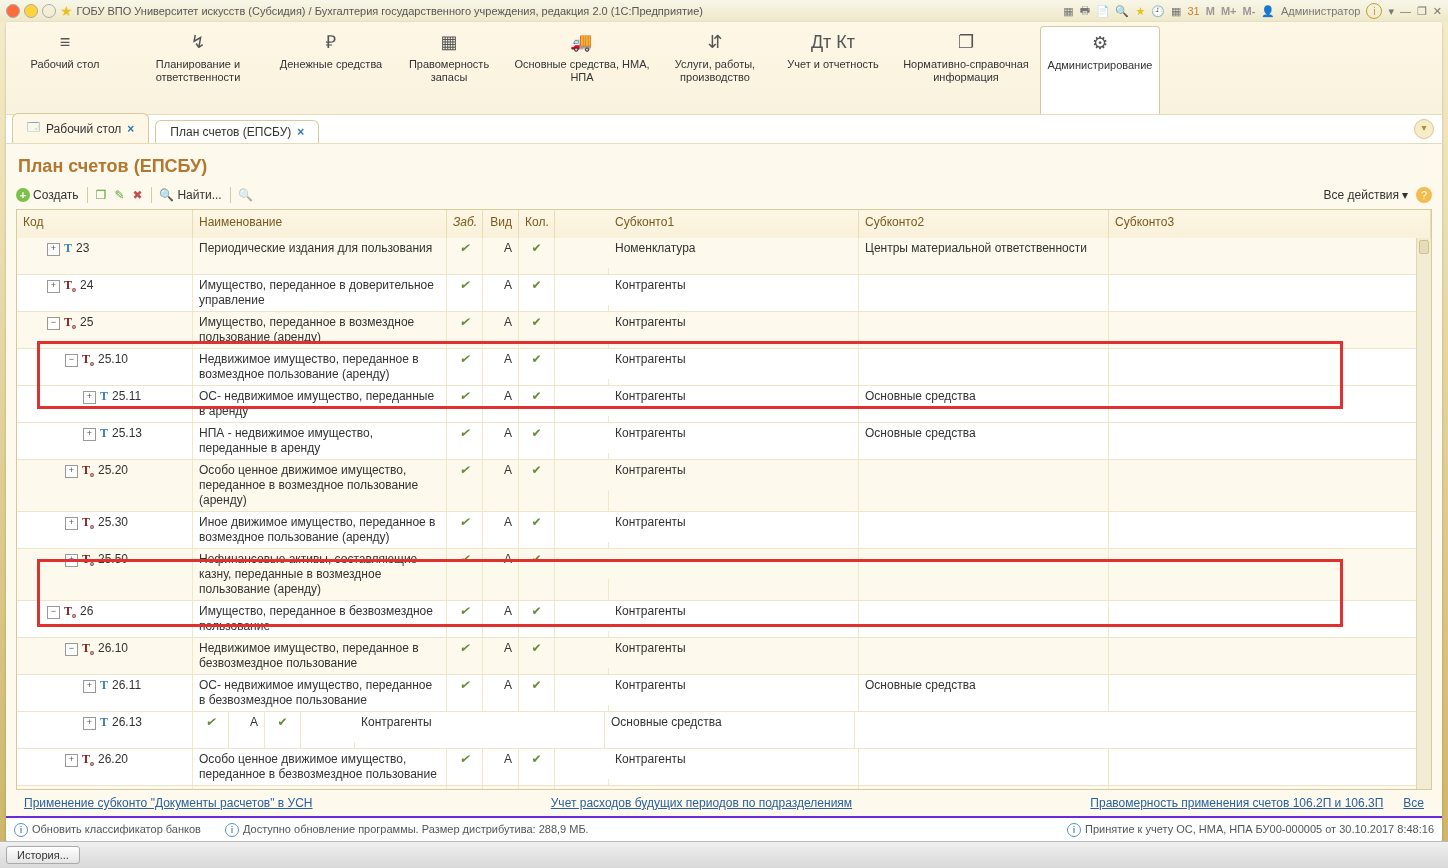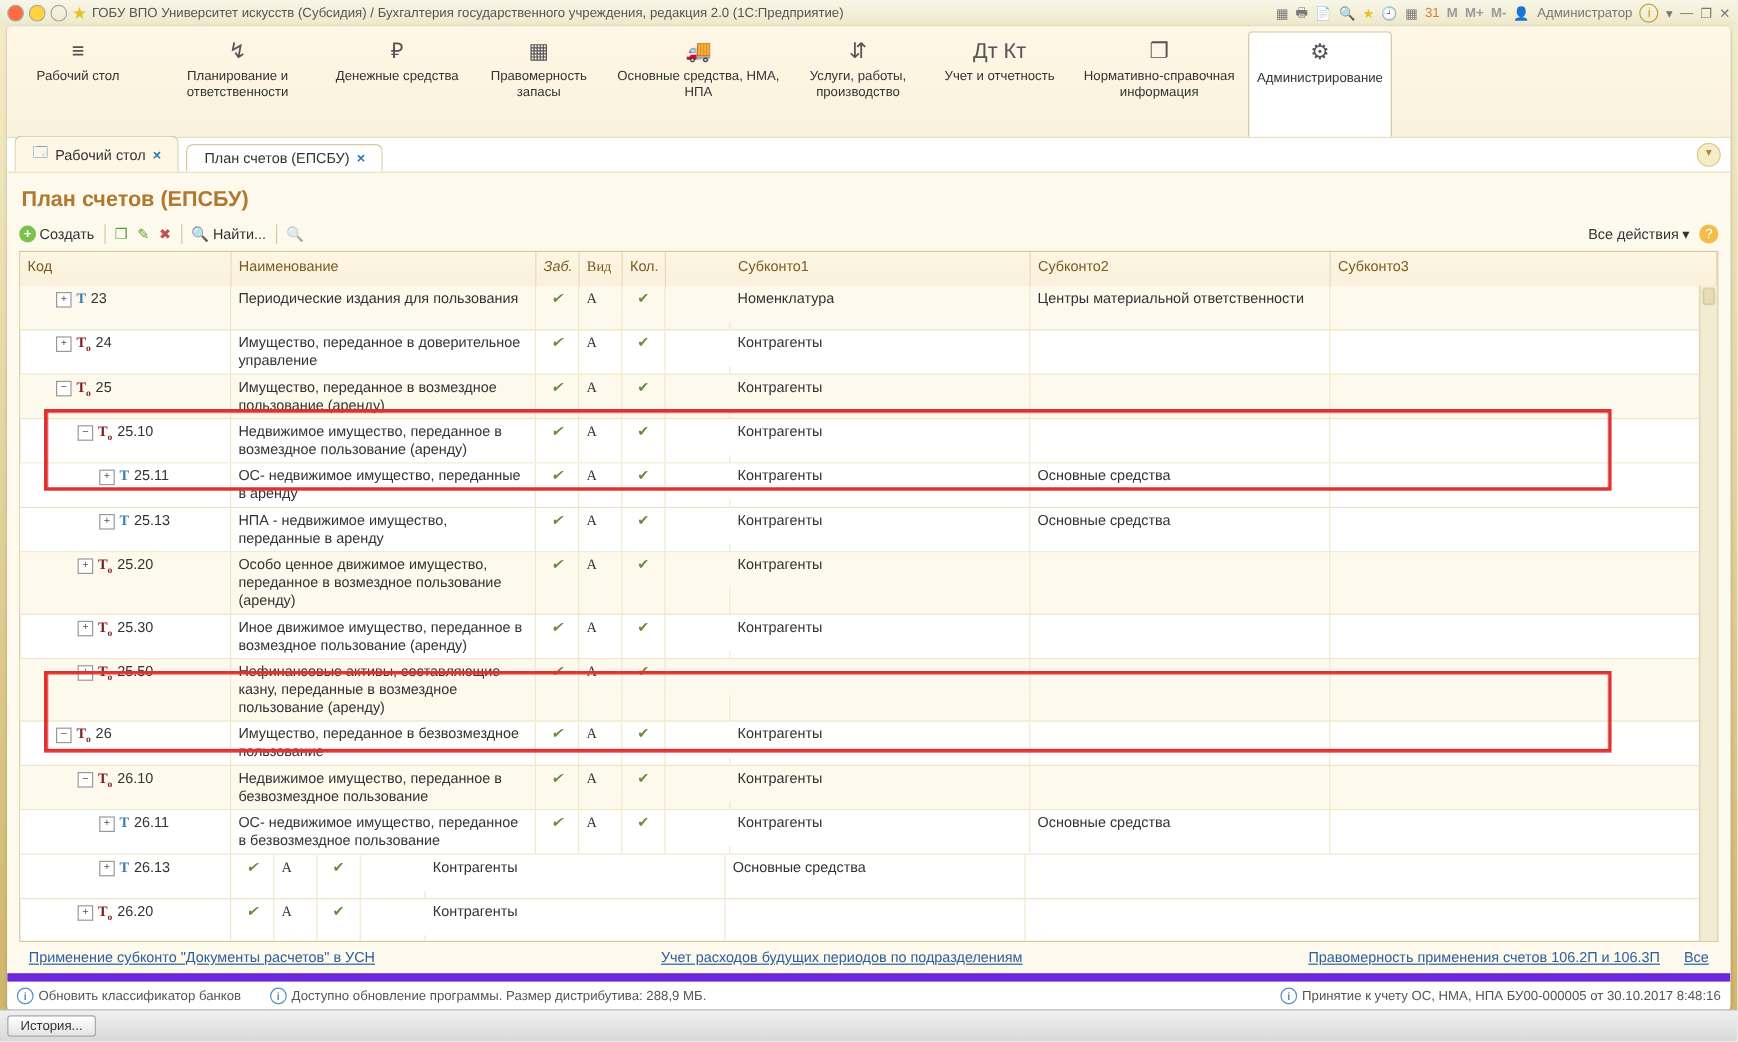--- a/index.html
+++ b/index.html
@@ -42,21 +42,21 @@
   .tb-sep{width:1px;height:16px;background:#d6caa0;}
   .toolbar .right{margin-left:auto;display:flex;align-items:center;gap:8px;}
   .toolbar .right .help{width:16px;height:16px;border-radius:50%;background:#f3bd4e;color:#fff;text-align:center;line-height:16px;font-size:11px;}
   
   .tablewrap{flex:1;border:1px solid #d6caa0;background:#fff;overflow:hidden;position:relative;}
   .gridhead{display:flex;background:linear-gradient(#fdf6e3,#f5ecd2);border-bottom:1px solid #d6caa0;font-size:12px;color:#7a5a20;}
   .gh{padding:5px 6px;border-right:1px solid #e6dcb8;box-sizing:border-box;overflow:hidden;}
   .c-code{width:176px;}
   .c-name{width:254px;}
   .c-zab{width:36px;text-align:center;font-style:italic;}
-  .c-vid{width:36px;text-align:left;font-family:Liberation Serif, serif;}
+  .c-vid{width:36px;text-align:right;}
   .c-kol{width:36px;text-align:center;}
   .c-njo{width:54px;margin-top:30px;}
   .c-sub1{width:250px;}
   .c-sub2{width:250px;}
   .c-sub3{flex:1;}
   .gridbody{position:absolute;top:28px;left:0;right:14px;bottom:0;overflow-y:auto;}
   .row{display:flex;border-bottom:1px solid #eee4c8;font-size:12px;min-height:20px;}
   .row:nth-child(odd){background:#fdf9ec;}
   .row.white{background:#fff !important;}
   .cell{padding:3px 6px;border-right:1px solid #f0e8cc;box-sizing:border-box;overflow:hidden;line-height:1.25;}
@@ -69,21 +69,21 @@
   .chk{color:#6a8a3a;font-size:12px;}
   .redbox{position:absolute;border:3px solid #e03030;pointer-events:none;z-index:5;}
   .vscroll{position:absolute;top:28px;right:0;bottom:0;width:14px;background:#f3ecd4;border-left:1px solid #e0d6b4;}
   .vscroll .thumb{position:absolute;left:2px;right:2px;top:2px;height:12px;background:#e6dcb8;border:1px solid #cfc08e;border-radius:2px;}
   
   .bottomlinks{padding:6px 8px 2px 8px;display:flex;font-size:12px;}
   .bottomlinks a{color:#2a60a0;text-decoration:underline;cursor:pointer;}
   .bottomlinks .mid{margin-left:auto;margin-right:auto;}
   .bottomlinks .vse{margin-left:20px;color:#2a60a0;text-decoration:underline;}
   
-  .innerstatus{border-top:7px solid #6d28d9;padding:5px 8px;font-size:11px;color:#555;display:flex;gap:24px;}
+  .innerstatus{border-top:2px solid #6d28d9;padding:5px 8px;font-size:11px;color:#555;display:flex;gap:24px;}
   .innerstatus .i{color:#5a90c0;font-weight:bold;border:1px solid #5a90c0;width:12px;height:12px;border-radius:50%;display:inline-block;text-align:center;line-height:12px;font-size:9px;margin-right:4px;}
   
   .taskbar{position:absolute;left:0;right:0;bottom:0;height:26px;background:linear-gradient(#f0f0f0,#d8d8d8);border-top:1px solid #bbb;display:flex;align-items:center;padding:0 6px;font-size:11px;color:#333;}
   .taskbar .btn{background:linear-gradient(#fff,#e4e4e4);border:1px solid #aaa;border-radius:3px;padding:2px 10px;}
 </style>
 </head>
 <body>
 
 <div class="outer">
 
@@ -420,20 +420,21 @@
               <div class="cell c-sub2">Основные средства</div>
               <div class="cell c-sub3"></div>
             </div>
             <div class="row">
               <div class="cell c-code">
                 <span class="indent" style="width: 38px;"></span>
                 <span class="tree-toggle">+</span>
                 <span class="t-icon golden">T<span class="sub">o</span></span>
                 <span>26.20</span>
               </div>
+              <div class="cell c-name">Особо ценное движимое имущество, переданное в безвозмездное пользование</div>
               <div class="cell c-zab"><span class="chk">✔</span></div>
               <div class="cell c-vid">А</div>
               <div class="cell c-kol"><span class="chk">✔</span></div>
               <div class="cell c-njo"></div>
               <div class="cell c-sub1">Контрагенты</div>
               <div class="cell c-sub2"></div>
               <div class="cell c-sub3"></div>
             </div>
             <div class="row">
               <div class="cell c-code">

